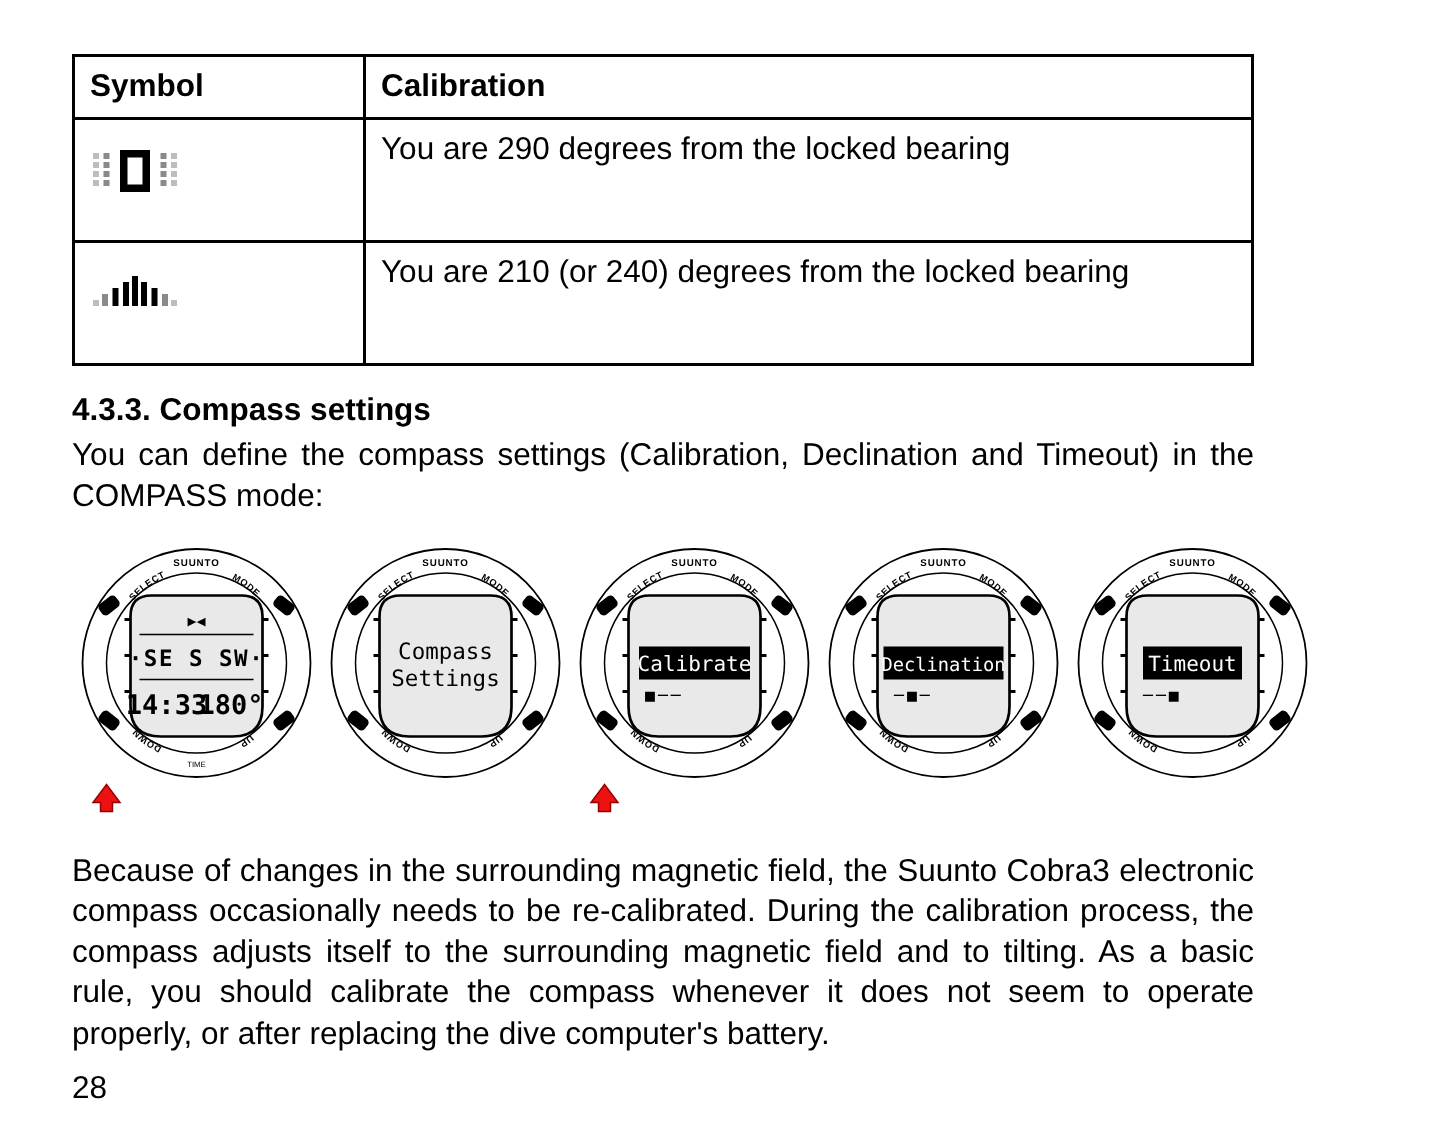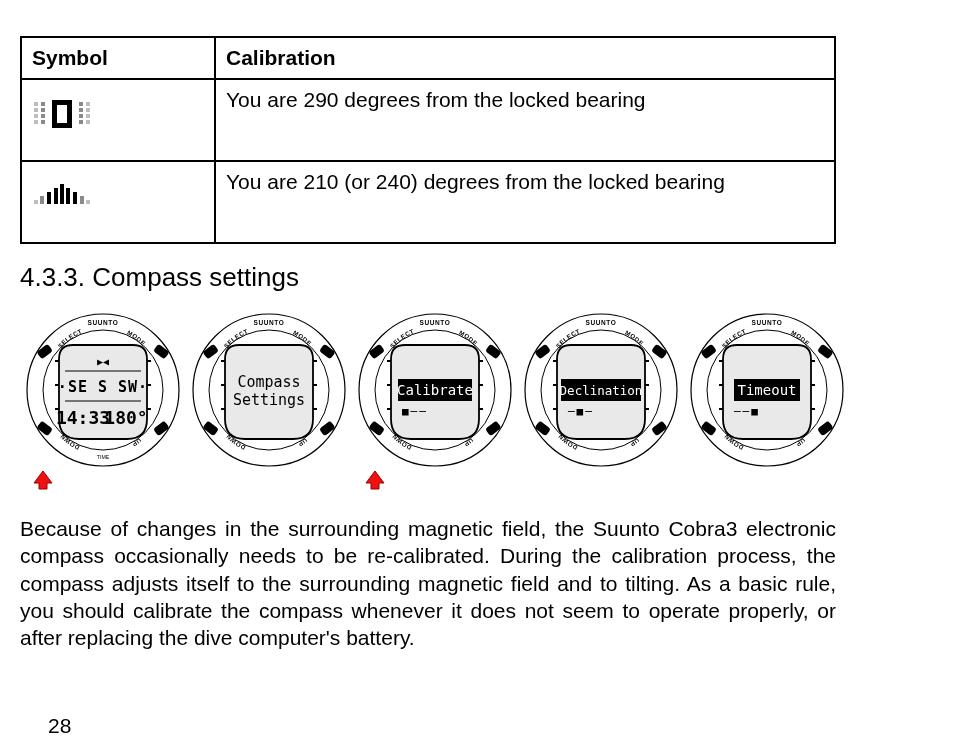--- a/index.html
+++ b/index.html
@@ -1,24 +1,24 @@
 <!DOCTYPE html>
 <html><head>
 <meta charset="utf-8">
 <style>
   html,body{margin:0;padding:0;background:#fff;color:#000;font-family:Arial,Helvetica,sans-serif}
-  .page{width:884px;height:756px;box-sizing:border-box;padding:36px 48px 30px 20px;position:relative}
+  .page{width:884px;height:756px;box-sizing:border-box;padding:36px 48px 30px 48px;position:relative}
 
   table.sym{border-collapse:collapse;width:100%;border:2px solid #000}
   table.sym td,table.sym th{border:2px solid #000;padding:8px 10px;text-align:left;font-size:21px;vertical-align:top}
   table.sym th{font-weight:bold}
   td.sym-cell{width:172px;height:64px}
   .sym-box{margin-top:8px}
 
-  .sec-title{font-weight:normal;font-size:26px;margin-top:18px}
+  .sec-title{font-weight:bold;font-size:21px;margin-top:18px}
   .body-text{font-size:21px;line-height:1.3;text-align:justify;margin-top:4px}
 
   .watch-row{display:flex;justify-content:space-between;margin-top:14px;margin-bottom:28px}
   .watch-wrap{position:relative;width:166px;height:180px}
   svg.watch{display:block}
   .btn-label{font-family:Arial,Helvetica,sans-serif;font-size:6.2px;font-weight:bold;letter-spacing:.5px}
   .brand{font-family:Arial,Helvetica,sans-serif;font-size:6.5px;font-weight:bold;letter-spacing:.6px}
   .tiny{font-family:Arial,Helvetica,sans-serif;font-size:5.2px}
 
   .sub-title{font-weight:bold;font-size:21px;margin-top:6px}
@@ -109,20 +109,21 @@
             </g>
           </svg>
         </div>
       </td>
       <td>You are 210 (or 240) degrees from the locked bearing</td>
     </tr>
   </tbody>
     </table>
 
   <div class="sec-title">4.3.3. Compass settings</div>
+  <div class="body-text">You can define the compass settings (Calibration, Declination and Timeout) in the COMPASS mode:</div>
 
   <div class="watch-row">
 
     <div class="watch-wrap">
       <svg class="watch" width="166" height="166" viewBox="0 0 166 166">
         <defs>
           <path id="arcTL1" d="M36,48 A60,60 0 0,1 70,23"></path>
           <path id="arcTR1" d="M96,23 A60,60 0 0,1 130,48"></path>
           <path id="arcBL1" d="M70,143 A60,60 0 0,1 36,118"></path>
           <path id="arcBR1" d="M130,118 A60,60 0 0,1 96,143"></path>

